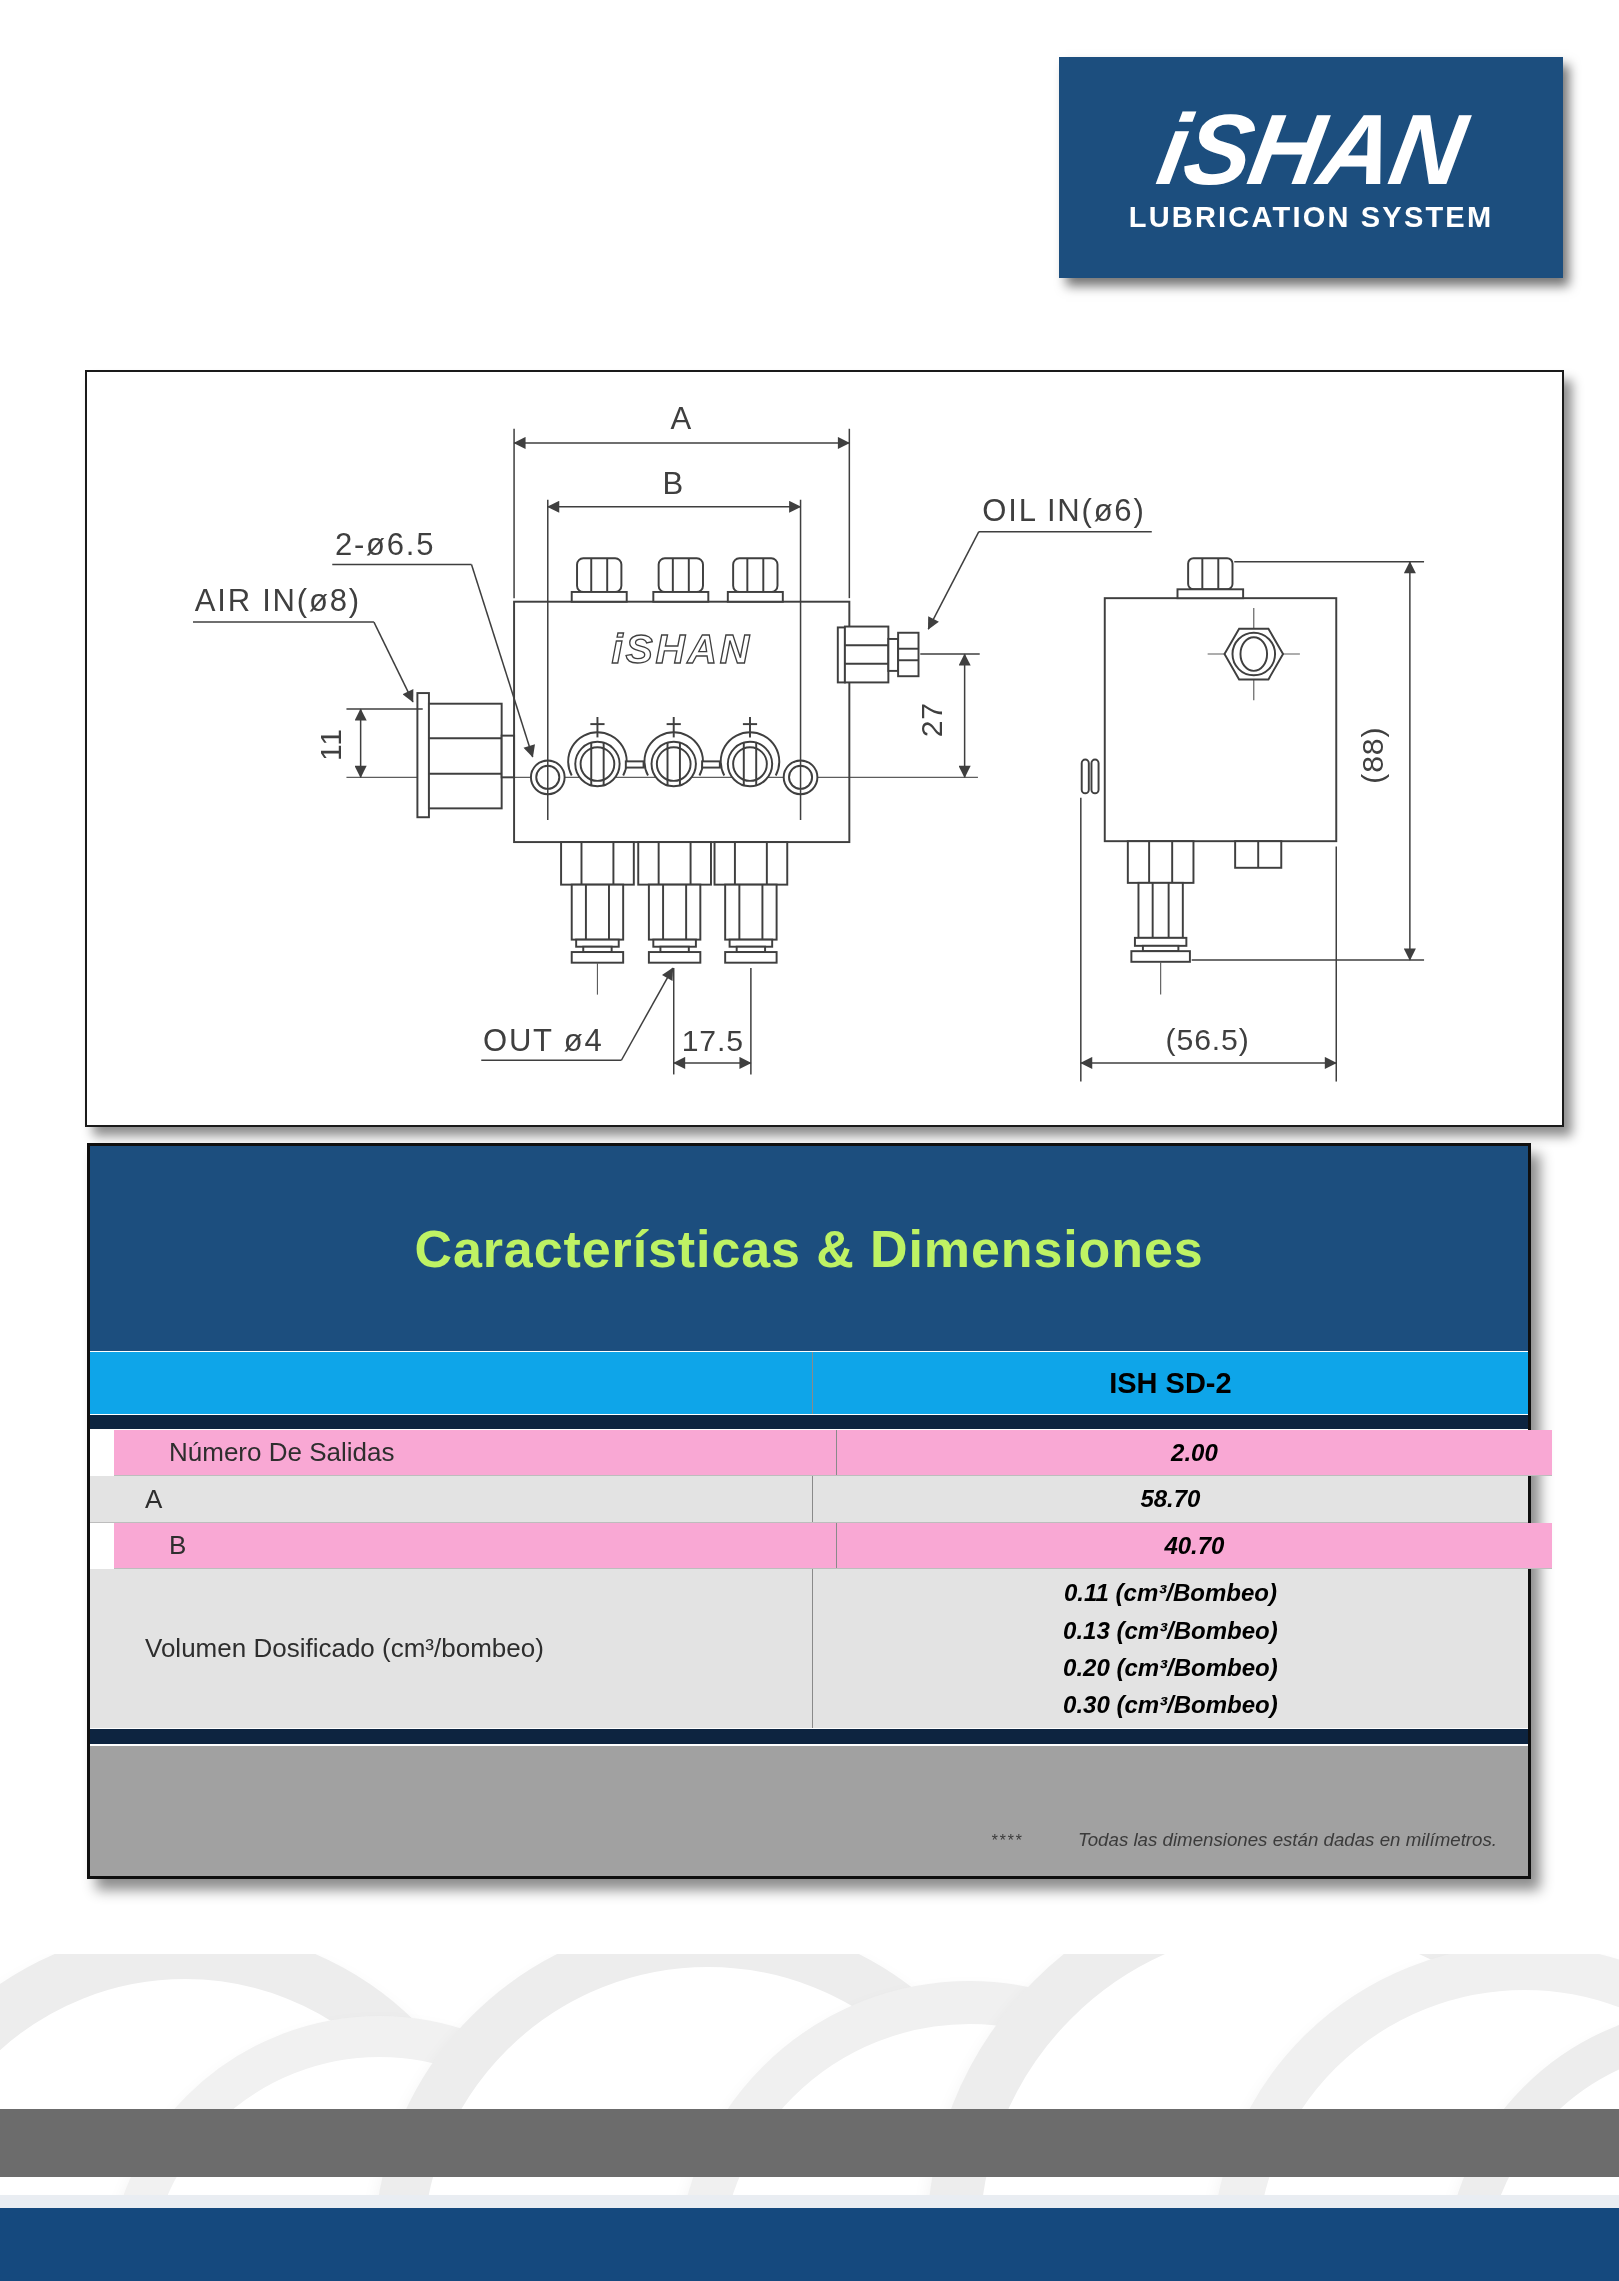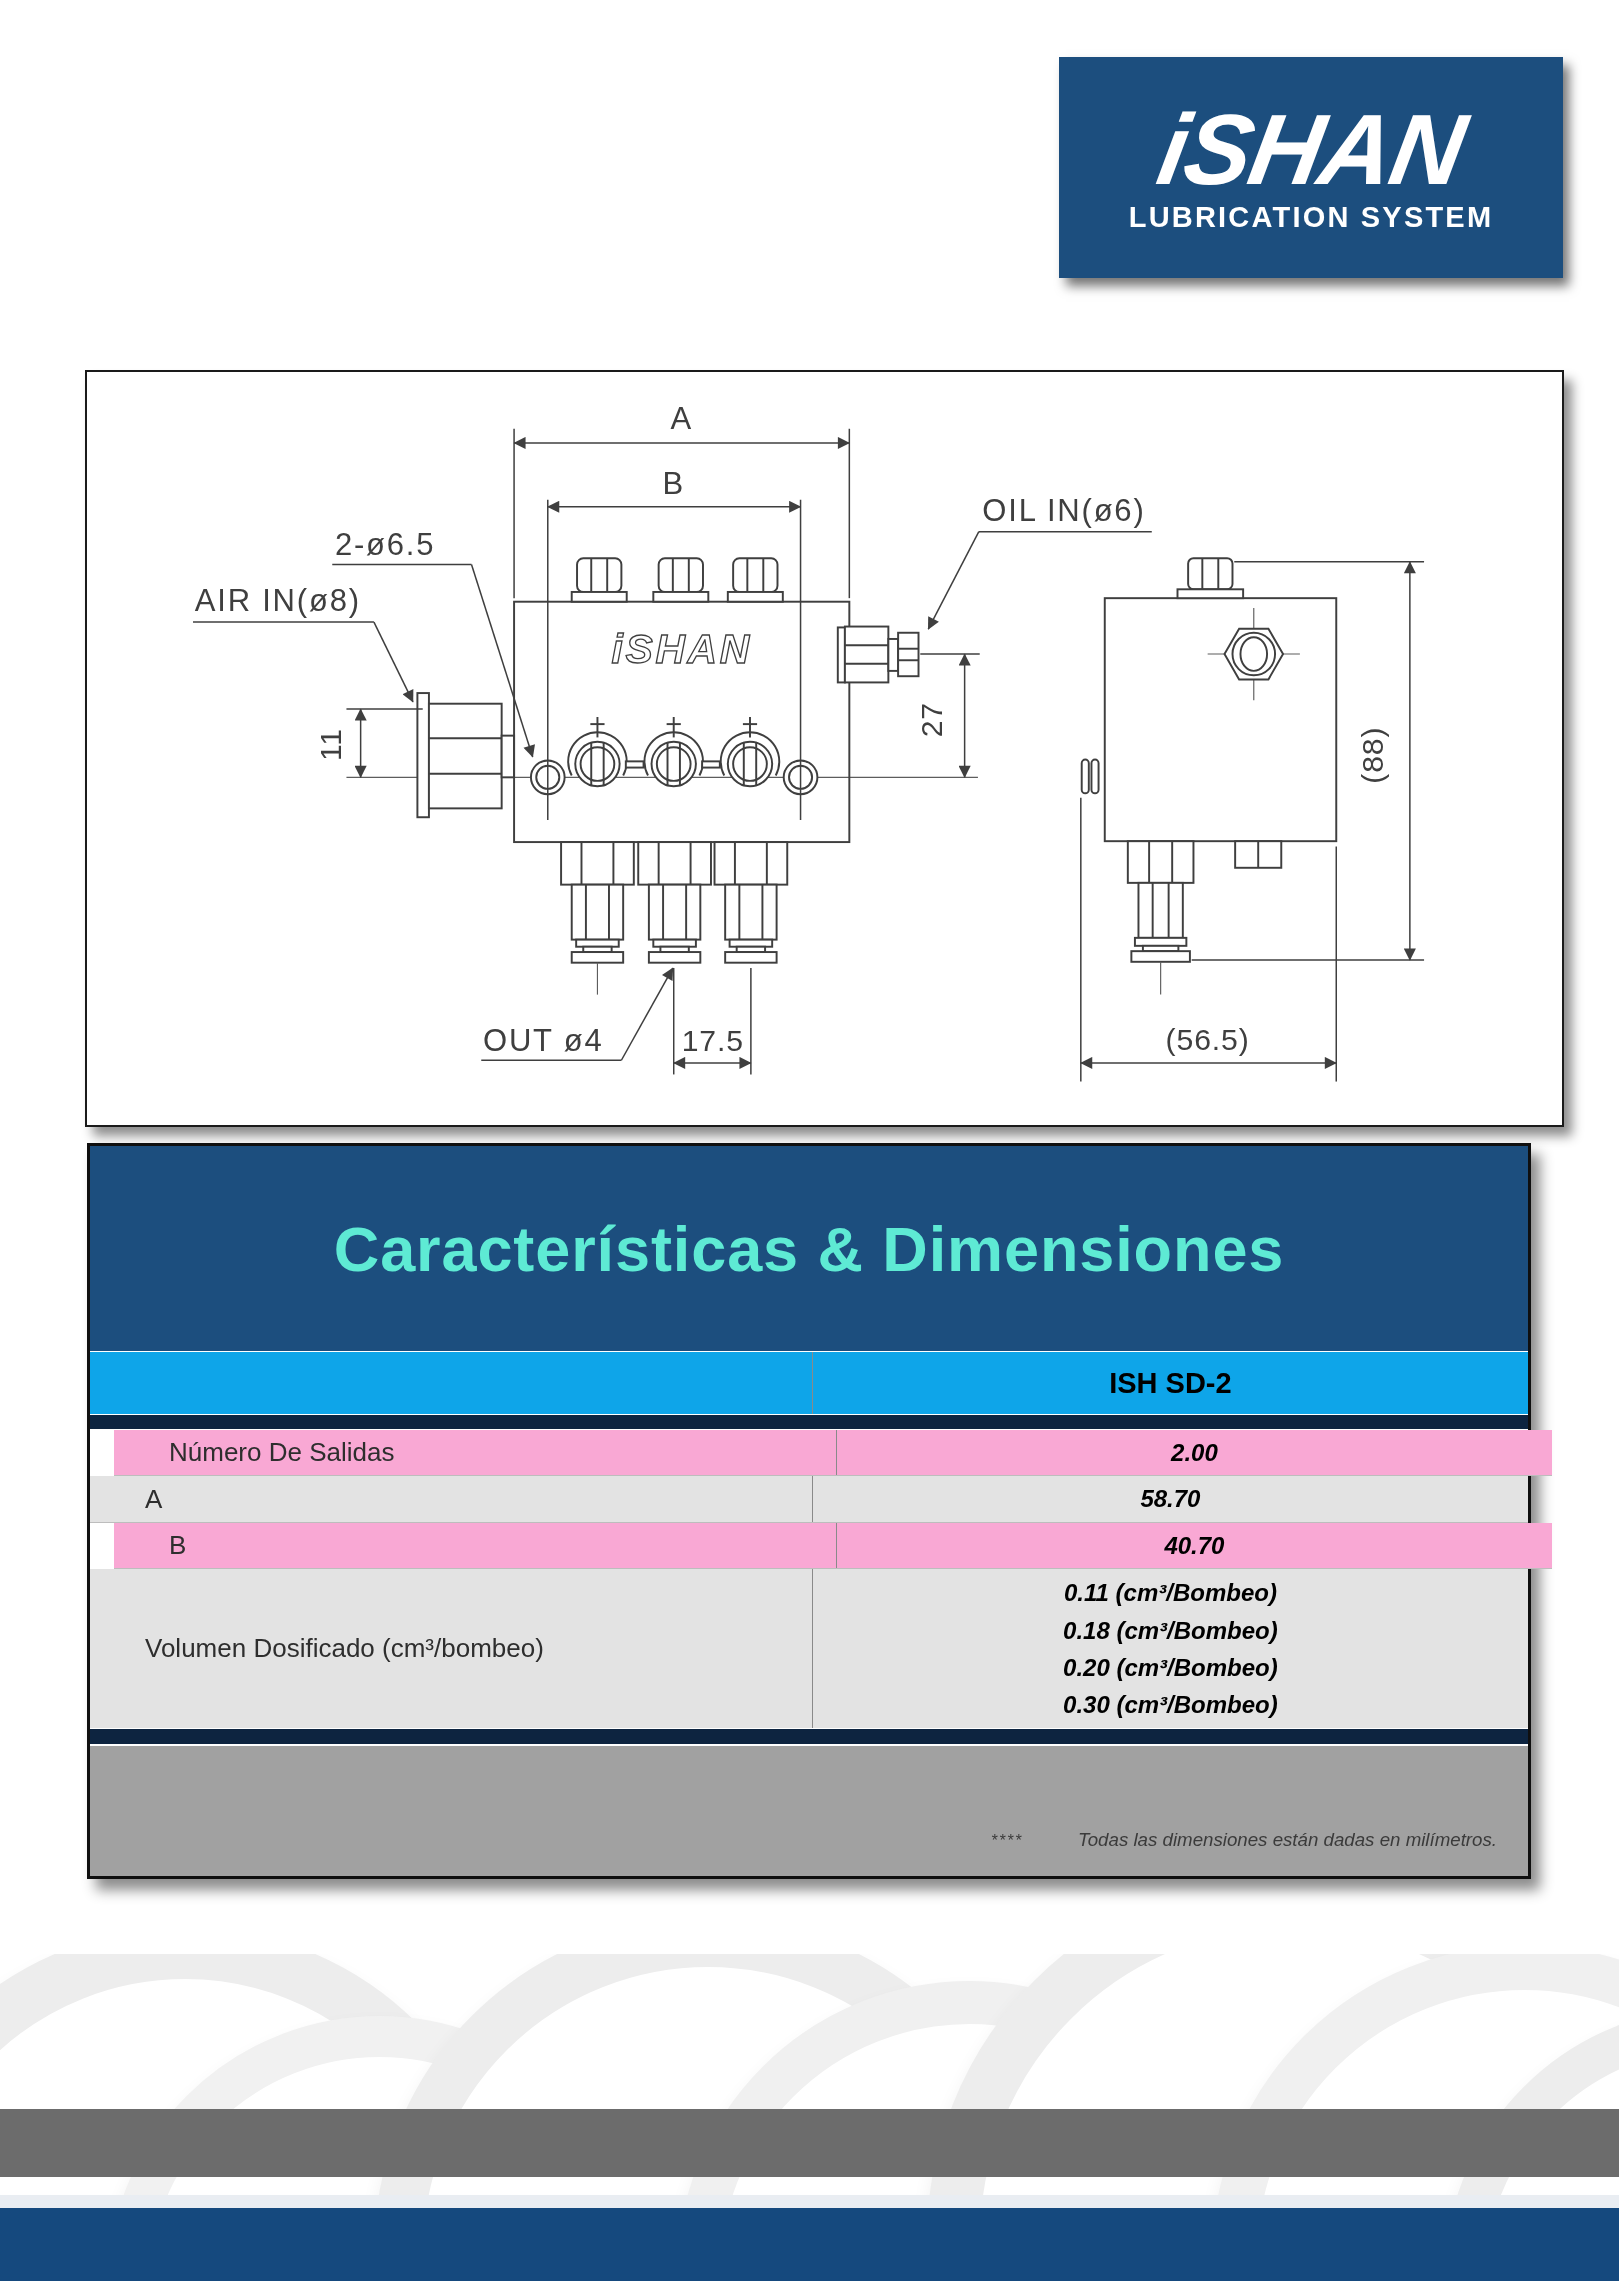--- a/index.html
+++ b/index.html
@@ -26,21 +26,21 @@
   .dl{font-family:"Liberation Sans",sans-serif;font-size:35px;fill:#3f3f3f;letter-spacing:2px;}
   .dls{font-family:"Liberation Sans",sans-serif;font-size:34px;fill:#3f3f3f;letter-spacing:1px;}
   .blocklogo{font-family:"Liberation Sans",sans-serif;font-size:46px;font-weight:bold;
              font-style:italic;fill:none;stroke:#3f3f3f;stroke-width:1.5;letter-spacing:3px;}
 
   
   .spec-table{position:absolute;left:87px;top:1143px;width:1444px;
               border:3.6px solid #0f0f0f;box-sizing:border-box;background:#fff;
               box-shadow:9px 10.7px 12.5px rgba(0,0,0,.45);}
   .spec-title{height:205px;background:#1c4e7e;display:flex;align-items:center;justify-content:center;
-              color:#5eead4;font-size:63px;font-weight:800;letter-spacing:0.9px;border-bottom:1.8px solid #fff;}
+              color:#bef264;font-size:52px;font-weight:800;letter-spacing:0.9px;border-bottom:1.8px solid #fff;}
   .row{display:flex;width:100%;}
   .cell-l{width:50.2%;box-sizing:border-box;padding-left:55px;display:flex;align-items:center;
           font-size:26px;color:#2e2e2e;}
   .cell-r{width:49.8%;box-sizing:border-box;border-left:0.9px solid #8a8a8a;display:flex;
           flex-direction:column;align-items:center;justify-content:center;}
   .spec-head{height:62px;background:#0ea5e9;}
   .spec-head .cell-r{font-size:29px;font-weight:bold;color:#000;}
   .sep{height:14.3px;background:#0d2440;border-top:1.8px solid #fff;border-bottom:1.8px solid #fff;}
   .r-white{background:#f9a8d4;height:45px;border-bottom:0.9px solid #bdbdbd;margin-left:24px;}
   .r-gray{background:#e3e3e3;height:46px;border-bottom:0.9px solid #bdbdbd;}
@@ -318,21 +318,21 @@
       <div class="cell-l">B</div>
       <div class="cell-r">
           <span class="val">40.70</span>
         </div>
     </div>
 
     <div class="row r-gray r-vol">
       <div class="cell-l">Volumen Dosificado (cm³/bombeo)</div>
       <div class="cell-r">
         <span class="val">0.11 (cm³/Bombeo)</span>
-        <span class="val">0.18 (cm³/Bombeo)</span>
+        <span class="val">0.13 (cm³/Bombeo)</span>
         <span class="val">0.20 (cm³/Bombeo)</span>
         <span class="val">0.30 (cm³/Bombeo)</span>
       </div>
     </div>
 
     <div class="sep"></div>
 
     <div class="spec-foot">
       <div class="footnote">
         <span class="stars">****</span><span class="note">Todas las dimensiones están dadas en milímetros.</span>

